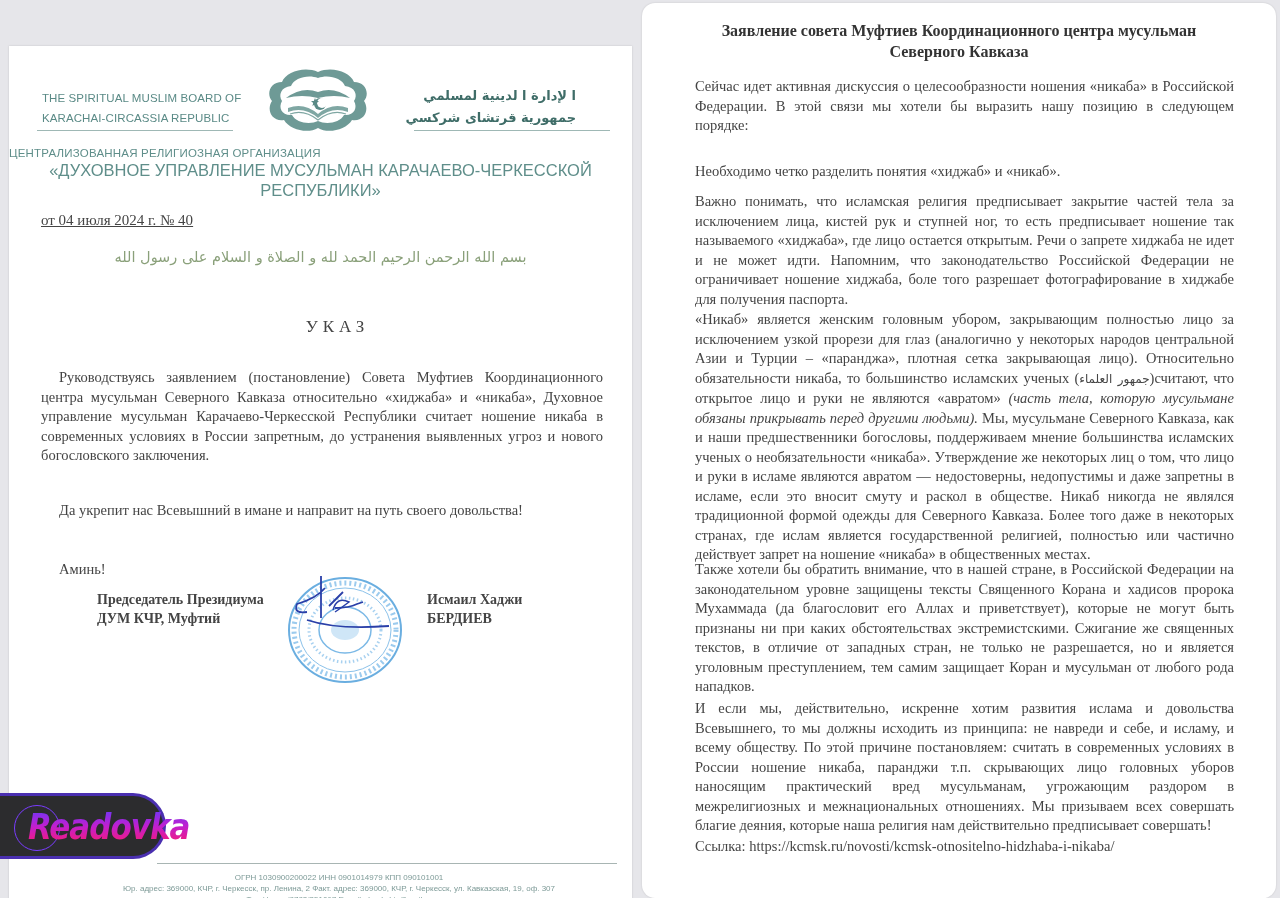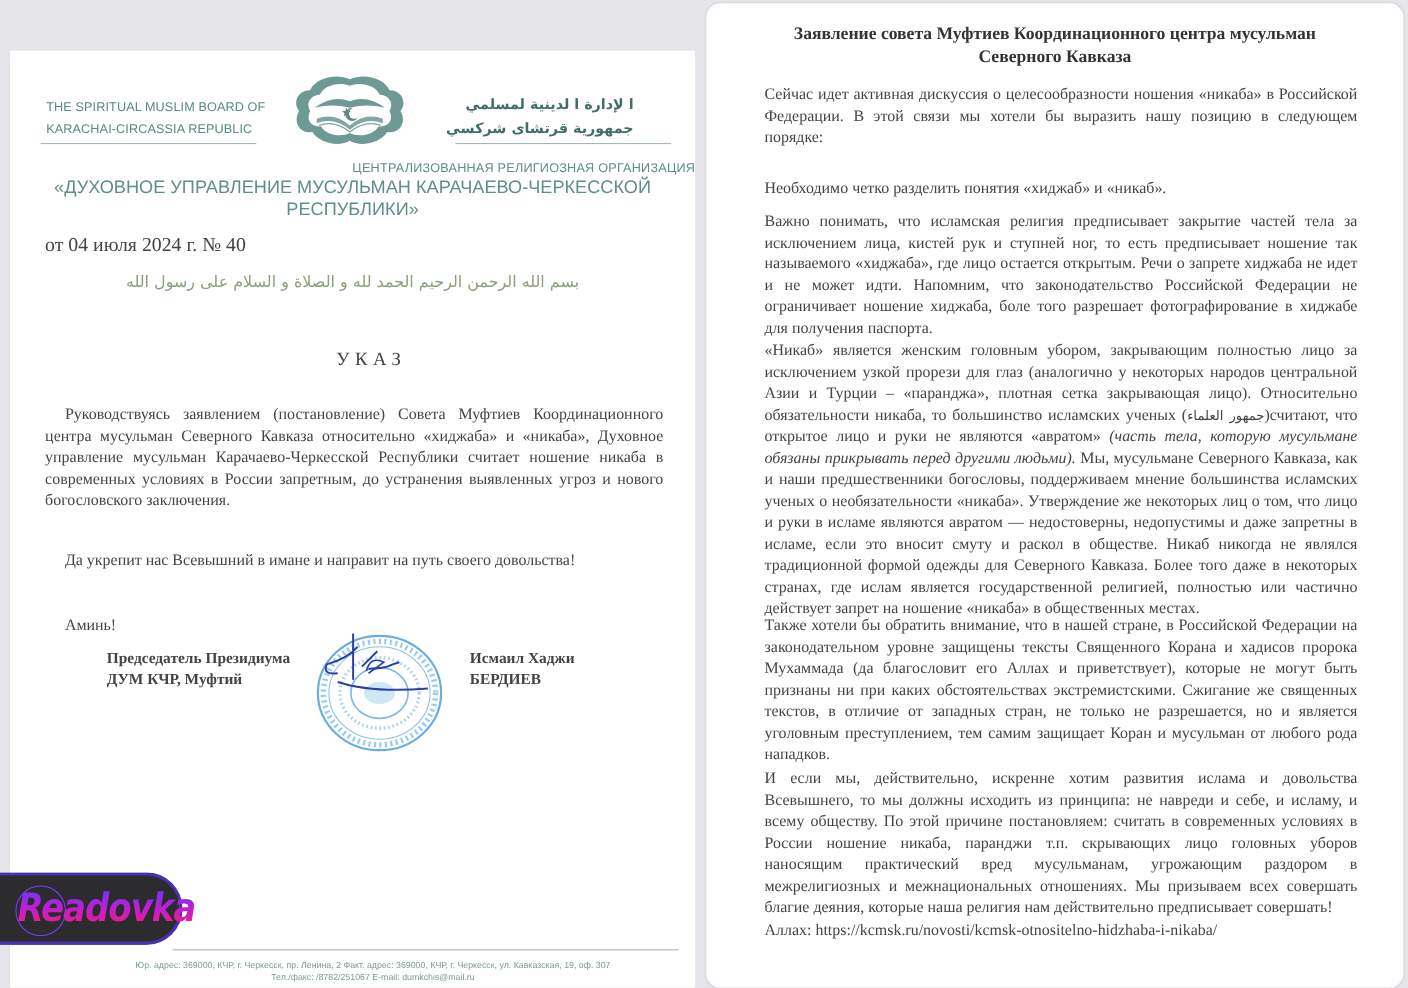--- a/index.html
+++ b/index.html
@@ -24,26 +24,26 @@
   .lh-en.l2 { top: 66px; }
   .lh-ar { position: absolute; right: 56px; font-family: "DejaVu Sans", sans-serif;
     font-size: 13px; color: #3f6d68; direction: rtl; text-align: right; font-weight: bold; }
   .lh-ar.l1 { top: 42px; }
   .lh-ar.l2 { top: 64px; }
   .lh-rule { position: absolute; top: 84px; height: 1px; background: #9fb8b5; }
   .lh-rule.left { left: 28px; width: 196px; }
   .lh-rule.right { left: 405px; width: 196px; }
   .logo { position: absolute; left: 255px; top: 22px; width: 108px; height: 66px; }
 
-  .org-sub { position: absolute; top: 101px; left: 0; width: 623px; text-align: right;
+  .org-sub { position: absolute; top: 101px; left: 0; width: 623px; text-align: left;
     font-family: "Liberation Sans", sans-serif; font-size: 11.5px; color: #5f8e8a; letter-spacing: 0.2px; }
   .org-name { position: absolute; top: 114px; left: 40px; width: 543px; text-align: center;
     font-family: "Liberation Sans", sans-serif; font-size: 16.5px; line-height: 20px; color: #5f8e8a; }
 
-  .doc-date { position: absolute; top: 166px; left: 32px; font-size: 18px; color: #444; }
+  .doc-date { position: absolute; top: 166px; left: 32px; font-size: 15px; color: #444; text-decoration: underline; }
   .basmala { position: absolute; top: 203px; left: 0; width: 623px; text-align: center;
     font-family: "DejaVu Sans", sans-serif; font-size: 14.5px; color: #8aa07a; direction: rtl; }
   .ukaz { position: absolute; top: 271px; left: 17px; width: 623px; text-align: center;
     font-size: 17px; font-weight: normal; letter-spacing: 5px; color: #444; }
 
   .l-body { position: absolute; left: 32px; width: 562px; font-size: 14.5px; line-height: 19.5px;
     color: #444; text-align: justify; }
   .l-body.p1 { top: 322px; text-indent: 18px; }
   .l-body.p2 { top: 455px; left: 50px; width: 544px; }
   .l-body.p3 { top: 514px; left: 50px; width: 544px; }
@@ -52,21 +52,21 @@
   .sig-right { position: absolute; left: 418px; top: 544px; font-size: 14px; font-weight: bold; line-height: 19px; color: #444; }
   .stamp { position: absolute; left: 268px; top: 522px; width: 130px; height: 118px; }
 
   .footer-rule { position: absolute; left: 148px; top: 817px; width: 460px; height: 1px; background: #a8b5b3; }
   .footer-text { position: absolute; left: 70px; width: 520px; top: 826px; text-align: center;
     font-family: "Liberation Sans", sans-serif; font-size: 8px; line-height: 11px; color: #7d9a97; }
 
   .watermark { position: absolute; left: 0; top: 793px; width: 166px; height: 66px;
     background: #2c2c2e; border-radius: 0 34px 34px 0;
     border: 3px solid #4a2fb0; border-left: none; box-sizing: border-box;
-    display: flex; align-items: center; padding-left: 16px; }
+    display: flex; align-items: center; padding-left: 28px; }
   .watermark-ring { position: absolute; left: 14px; top: 9px; width: 44px; height: 44px; border-radius: 50%;
     border: 1.5px solid #7a3cff; }
   .watermark-text { position: relative; font-family: "DejaVu Sans", sans-serif; font-weight: bold; font-style: italic;
     font-size: 31px; letter-spacing: -1px; transform: scaleY(1.15);
     background: linear-gradient(180deg, #5a3cff 0%, #c01fd0 50%, #ff1a6a 100%);
     -webkit-background-clip: text; background-clip: text; color: transparent; }
 
   
   .r-title { position: absolute; top: 17px; left: 40px; width: 554px; text-align: center;
     font-size: 16px; font-weight: bold; line-height: 21px; color: #333; }
@@ -132,32 +132,33 @@
     <path d="M56 42 Q60 28 72 34 Q64 40 58 44" stroke="#2a3fa8" stroke-width="1.5" fill="none"></path>
   </svg>
 
   <div class="sig-right">
     <div>Исмаил Хаджи</div>
     <div>БЕРДИЕВ</div>
   </div>
 
   <div class="footer-rule"></div>
   <div class="footer-text">
+    <div>ОГРН 1030900200022 ИНН 0901014979 КПП 090101001</div>
     <div>Юр. адрес: 369000, КЧР, г. Черкесск, пр. Ленина, 2 Факт. адрес: 369000, КЧР, г. Черкесск, ул. Кавказская, 19, оф. 307</div>
     <div>Тел./факс: /8782/251067 E-mail: dumkchis@mail.ru</div>
   </div>
 </div>
 
 <div class="watermark">
   <div class="watermark-ring"></div>
   <span class="watermark-text">Readovka</span>
 </div>
 
 <div class="page" id="page-right">
   <div class="r-title">Заявление совета Муфтиев Координационного центра мусульман Северного Кавказа</div>
   <div class="r-p p1">Сейчас идет активная дискуссия о целесообразности ношения «никаба» в Российской Федерации. В этой связи мы хотели бы выразить нашу позицию в следующем порядке:</div>
   <div class="r-p p2">Необходимо четко разделить понятия «хиджаб» и «никаб».</div>
   <div class="r-p p3">Важно понимать, что исламская религия предписывает закрытие частей тела за исключением лица, кистей рук и ступней ног, то есть предписывает ношение так называемого «хиджаба», где лицо остается открытым.  Речи о запрете хиджаба не идет и не может идти. Напомним, что законодательство Российской Федерации не ограничивает ношение хиджаба, боле того разрешает фотографирование в хиджабе для получения паспорта.</div>
   <div class="r-p p4"><span>«Никаб» является женским головным убором, закрывающим полностью лицо за исключением узкой прорези для глаз (аналогично у некоторых народов центральной Азии и Турции – «паранджа», плотная сетка закрывающая лицо). Относительно обязательности никаба, то большинство исламских ученых (</span><span class="ar">جمهور العلماء</span><span>)считают, что открытое лицо и руки не являются «авратом» </span><i>(часть тела, которую мусульмане обязаны прикрывать перед другими людьми).</i><span> Мы, мусульмане Северного Кавказа, как и наши предшественники богословы, поддерживаем мнение большинства исламских ученых о необязательности «никаба».  Утверждение же некоторых лиц о том, что лицо и руки в исламе являются авратом —  недостоверны, недопустимы и даже запретны в исламе, если это вносит смуту и раскол в обществе. Никаб никогда не являлся традиционной формой одежды для Северного Кавказа. Более того даже в некоторых странах, где ислам является государственной религией, полностью или частично действует запрет на ношение «никаба» в общественных местах.</span></div>
   <div class="r-p p5">Также хотели бы обратить внимание, что в нашей стране, в Российской Федерации на законодательном уровне защищены тексты Священного Корана и хадисов пророка Мухаммада (да благословит его Аллах и приветствует), которые не могут быть признаны ни при каких обстоятельствах экстремистскими. Сжигание же священных текстов, в отличие от западных стран, не только не разрешается, но и является уголовным преступлением, тем самим защищает Коран и мусульман от любого рода нападков.</div>
   <div class="r-p p6">И если мы, действительно, искренне хотим развития ислама и довольства Всевышнего, то мы должны исходить из принципа: не навреди и себе, и исламу, и всему обществу. По этой причине постановляем: считать в современных условиях в России ношение никаба, паранджи т.п. скрывающих лицо головных уборов наносящим практический вред мусульманам, угрожающим раздором в межрелигиозных и межнациональных отношениях. Мы призываем всех совершать благие деяния, которые наша религия нам действительно предписывает совершать!</div>
-  <div class="r-p p7"><span>Аллах: </span><span>https://kcmsk.ru/novosti/kcmsk-otnositelno-hidzhaba-i-nikaba/</span></div>
+  <div class="r-p p7"><span>Ссылка: </span><span>https://kcmsk.ru/novosti/kcmsk-otnositelno-hidzhaba-i-nikaba/</span></div>
 </div>
 
 </body></html>

